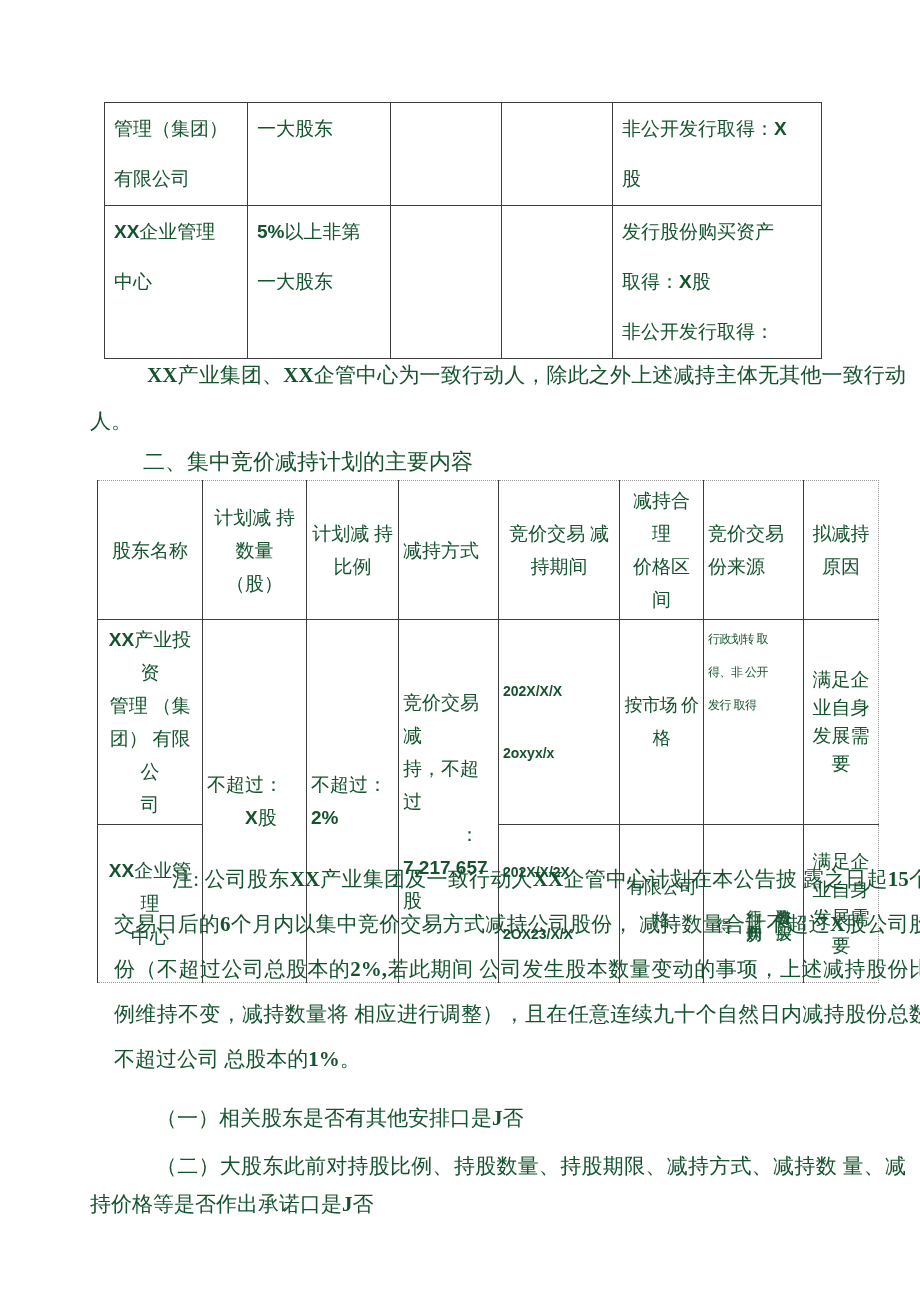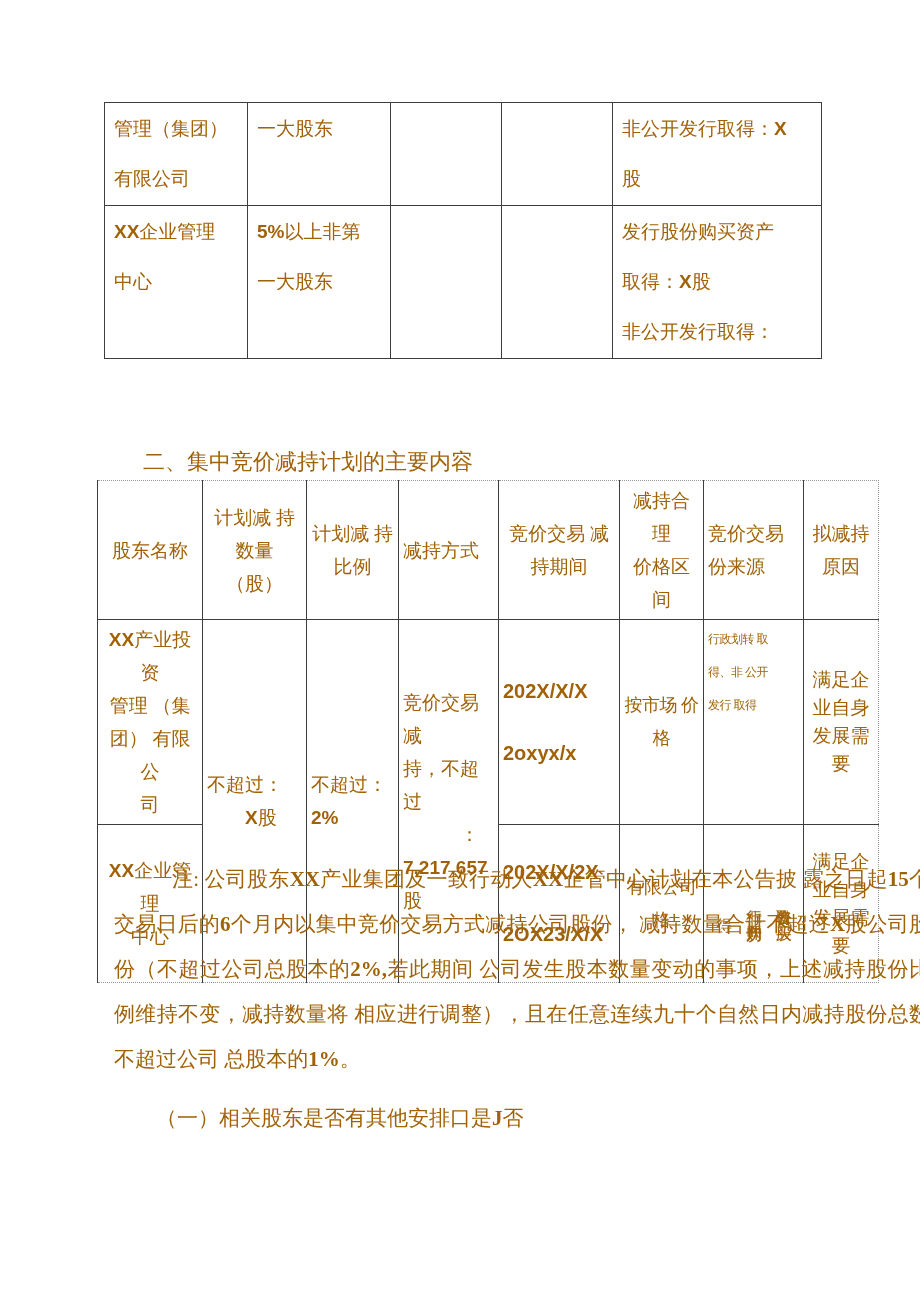--- a/index.html
+++ b/index.html
@@ -1,19 +1,19 @@
 <!DOCTYPE html>
 <html><head>
 <meta charset="utf-8">
 <style>
   * { margin:0; padding:0; box-sizing:border-box; }
   html,body { background:#e8e8e8; }
   .page {
     position:relative; width:920px; height:1301px; margin:0 auto;
-    background:#ffffff; color:#a16207; overflow:hidden;
+    background:#ffffff; color:#14532d; overflow:hidden;
     font-family:"Liberation Serif","DejaVu Serif",serif;
   }
   .b { font-weight:bold; }
   table { border-collapse:collapse; table-layout:fixed; }
   td { border:1px solid #3d3d3d; white-space:pre-wrap; overflow:hidden; }
   .rich, .plain { white-space:pre-wrap; }
 
   
   .top-table { position:absolute; left:104px; top:102px; width:717px;
     font-size:19px; line-height:50px; }
@@ -27,21 +27,21 @@
   .big-table td { padding:3px 4px; text-align:center; vertical-align:middle; }
   .big-table td.l { text-align:left; }
   .big-table td.vtop { vertical-align:top; }
   .big-table tr.hdr td { height:91px; border-top:1px dotted #979797; }
   .big-table tr.br1 td { height:140px; }
   .big-table tr.br2 td { height:113px; }
   .big-table td.ob { border-bottom:1px dotted #979797; }
   .big-table td.or { border-right:1px dotted #979797; }
   .big-table .b { font-family:"Liberation Sans","DejaVu Sans",sans-serif; }
   .top-table .b { font-family:"Liberation Sans","DejaVu Sans",sans-serif; }
-  .cell-dates { font-size:20px; line-height:31px; padding-left:6px; }
+  .cell-dates { font-size:14px; line-height:31px; padding-left:6px; }
   .cell-price { font-size:18px; letter-spacing:-0.5px; padding:2px; }
   .cell-source1 { font-size:12px; letter-spacing:-0.5px; padding:4px 2px; }
   .cell-reason { line-height:28px; padding:4px 5px; text-align:left; }
   .cell-method { padding:3px 2px; }
   
   .vt-wrap { display:flex; justify-content:center; gap:13px; padding-top:3px; }
   .vt-wrap span { writing-mode:vertical-rl; text-orientation:upright;
     white-space:pre; font-size:16px; line-height:1.05; }
 
   
@@ -84,20 +84,23 @@
 一大股东</span></div></td>
         <td><div class="plain"></div></td>
         <td><div class="plain"></div></td>
         <td><div class="rich"><span>发行股份购买资产
 取得：</span><span class="b">X</span><span>股
 非公开发行取得：</span></div></td>
       </tr>
     </tbody>
   </table>
 
+  <div class="para para-actors">
+    <span class="rich"><span class="b">XX</span><span>产业集团、</span><span class="b">XX</span><span>企管中心为一致行动人，除此之外上述减持主体无其他一致行动人。</span></span>
+  </div>
 
   <div class="section-heading">
     <span>二、集中竞价减持计划的主要内容</span>
   </div>
 
   <table class="big-table">
     <colgroup>
       <col style="width:105px">
         <col style="width:104px">
         <col style="width:92px">
@@ -175,14 +178,17 @@
   </table>
 
   <div class="para para-note">
     <span class="rich"><span>注: 公司股东</span><span class="b">XX</span><span>产业集团及一致行动人</span><span class="b">XX</span><span>企管中心计划在本公告披 露之日起</span><span class="b">15</span><span>个交易日后的</span><span class="b">6</span><span>个月内以集中竞价交易方式减持公司股份， 减持数量合计不超过</span><span class="b">X</span><span>股公司股份（不超过公司总股本的</span><span class="b">2%,</span><span>若此期间 公司发生股本数量变动的事项，上述减持股份比例维持不变，减持数量将 相应进行调整），且在任意连续九十个自然日内减持股份总数不超过公司 总股本的</span><span class="b">1%</span><span>。</span></span>
   </div>
 
   <div class="para para-item1">
     <span class="rich"><span>（一）相关股东是否有其他安排口是</span><span class="b">J</span><span>否</span></span>
   </div>
 
+  <div class="para para-item2">
+    <span class="rich"><span>（二）大股东此前对持股比例、持股数量、持股期限、减持方式、减持数 量、减持价格等是否作出承诺口是</span><span class="b">J</span><span>否</span></span>
+  </div>
 
 </div>
 
 </body></html>

